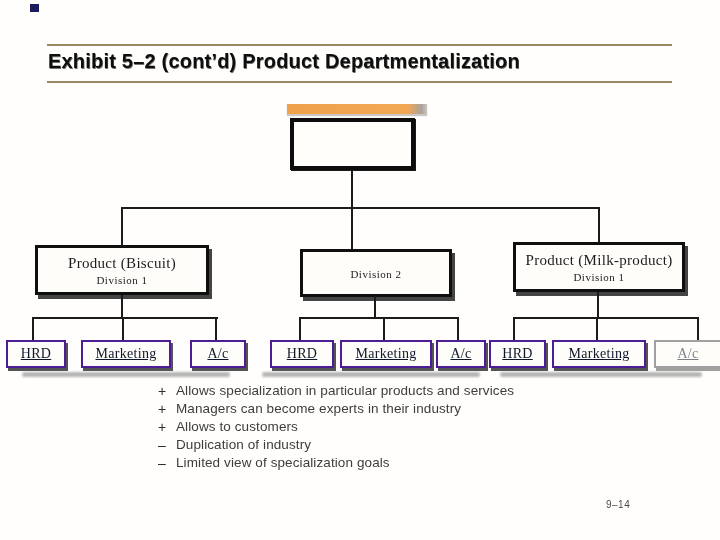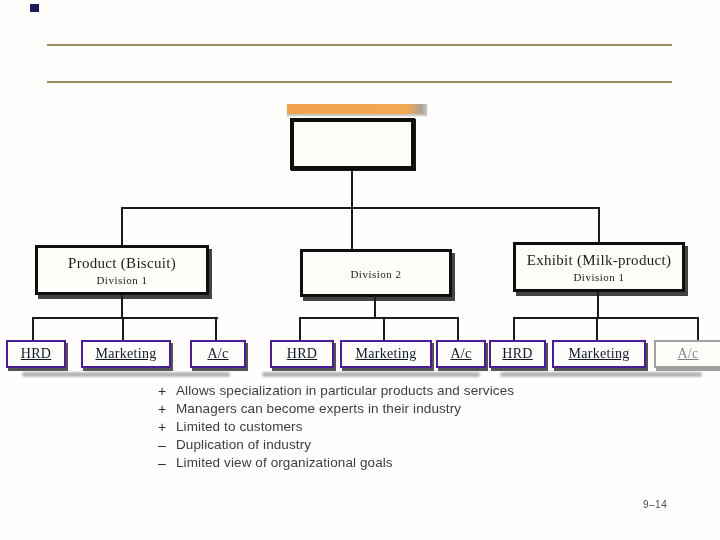--- a/index.html
+++ b/index.html
@@ -42,51 +42,52 @@
     display:flex;align-items:center;justify-content:center;
     font-family:"Liberation Serif",serif;font-size:14px;color:#0f172a;letter-spacing:0.3px;text-decoration:underline;
   }
   .dept.faded{opacity:0.55;border-color:#555;}
   .scan-shadow{position:absolute;top:372px;height:5px;background:#a9a9a9;border-radius:3px;filter:blur(1.2px);opacity:0.85;}
   
   .bullets{position:absolute;left:148px;top:384px;width:430px;}
   .b-row{display:flex;align-items:flex-start;margin-bottom:4px;color:#3d3d3d;}
   .b-sign{width:28px;text-align:center;font-size:14px;line-height:14px;color:#2e2e2e;}
   .b-text{font-size:13.5px;line-height:14px;letter-spacing:0.1px;}
-  .page-num{position:absolute;left:643px;top:499px;font-size:10px;color:#4a4a4a;letter-spacing:0.5px;}
+  .page-num{position:absolute;left:606px;top:499px;font-size:10px;color:#4a4a4a;letter-spacing:0.5px;}
 </style>
 </head>
 <body>
 
 <div id="slide">
 
   <div class="corner-marker"></div>
 
   <div class="rule rule-top"></div>
+  <div class="title">Exhibit 5–2 (cont’d) Product Departmentalization</div>
   <div class="rule rule-bottom"></div>
 
   <div>
 
     <div class="hl-bar"></div>
     <div class="root-box"></div>
 
     <div class="cline" style="left:351px;top:170px;width:2px;height:79px;"></div>
     <div class="cline" style="left:121px;top:207px;width:479px;height:2px;"></div>
     <div class="cline" style="left:121px;top:207px;width:2px;height:38px;"></div>
     <div class="cline" style="left:598px;top:207px;width:2px;height:35px;"></div>
 
     <div class="divbox" style="left:35px;top:245px;width:168px;height:44px;">
       <span class="l1">Product (Biscuit)</span>
       <span class="l2">Division 1</span>
     </div>
     <div class="divbox" style="left:300px;top:249px;width:146px;height:42px;">
       <span class="l2">Division 2</span>
     </div>
     <div class="divbox" style="left:513px;top:242px;width:166px;height:44px;">
-      <span class="l1">Exhibit (Milk-product)</span>
+      <span class="l1">Product (Milk-product)</span>
       <span class="l2">Division 1</span>
     </div>
 
     <div class="cline" style="left:121px;top:295px;width:2px;height:23px;"></div>
     <div class="cline" style="left:32px;top:317px;width:186px;height:2px;"></div>
     <div class="cline" style="left:32px;top:317px;width:2px;height:23px;"></div>
     <div class="cline" style="left:122px;top:317px;width:2px;height:23px;"></div>
     <div class="cline" style="left:215px;top:317px;width:2px;height:23px;"></div>
 
     <div class="cline" style="left:374px;top:296px;width:2px;height:22px;"></div>
@@ -122,27 +123,27 @@
     <div class="b-row">
       <span class="b-sign">+</span>
       <span class="b-text">Allows specialization in particular products and services</span>
     </div>
     <div class="b-row">
       <span class="b-sign">+</span>
       <span class="b-text">Managers can become experts in their industry</span>
     </div>
     <div class="b-row">
       <span class="b-sign">+</span>
-      <span class="b-text">Limited to customers</span>
+      <span class="b-text">Allows to customers</span>
     </div>
     <div class="b-row">
       <span class="b-sign">–</span>
       <span class="b-text">Duplication of industry</span>
     </div>
     <div class="b-row">
       <span class="b-sign">–</span>
-      <span class="b-text">Limited view of organizational goals</span>
+      <span class="b-text">Limited view of specialization goals</span>
     </div>
   </div>
 
   <div class="page-num">9–14</div>
 
 </div>
 
 </body></html>

